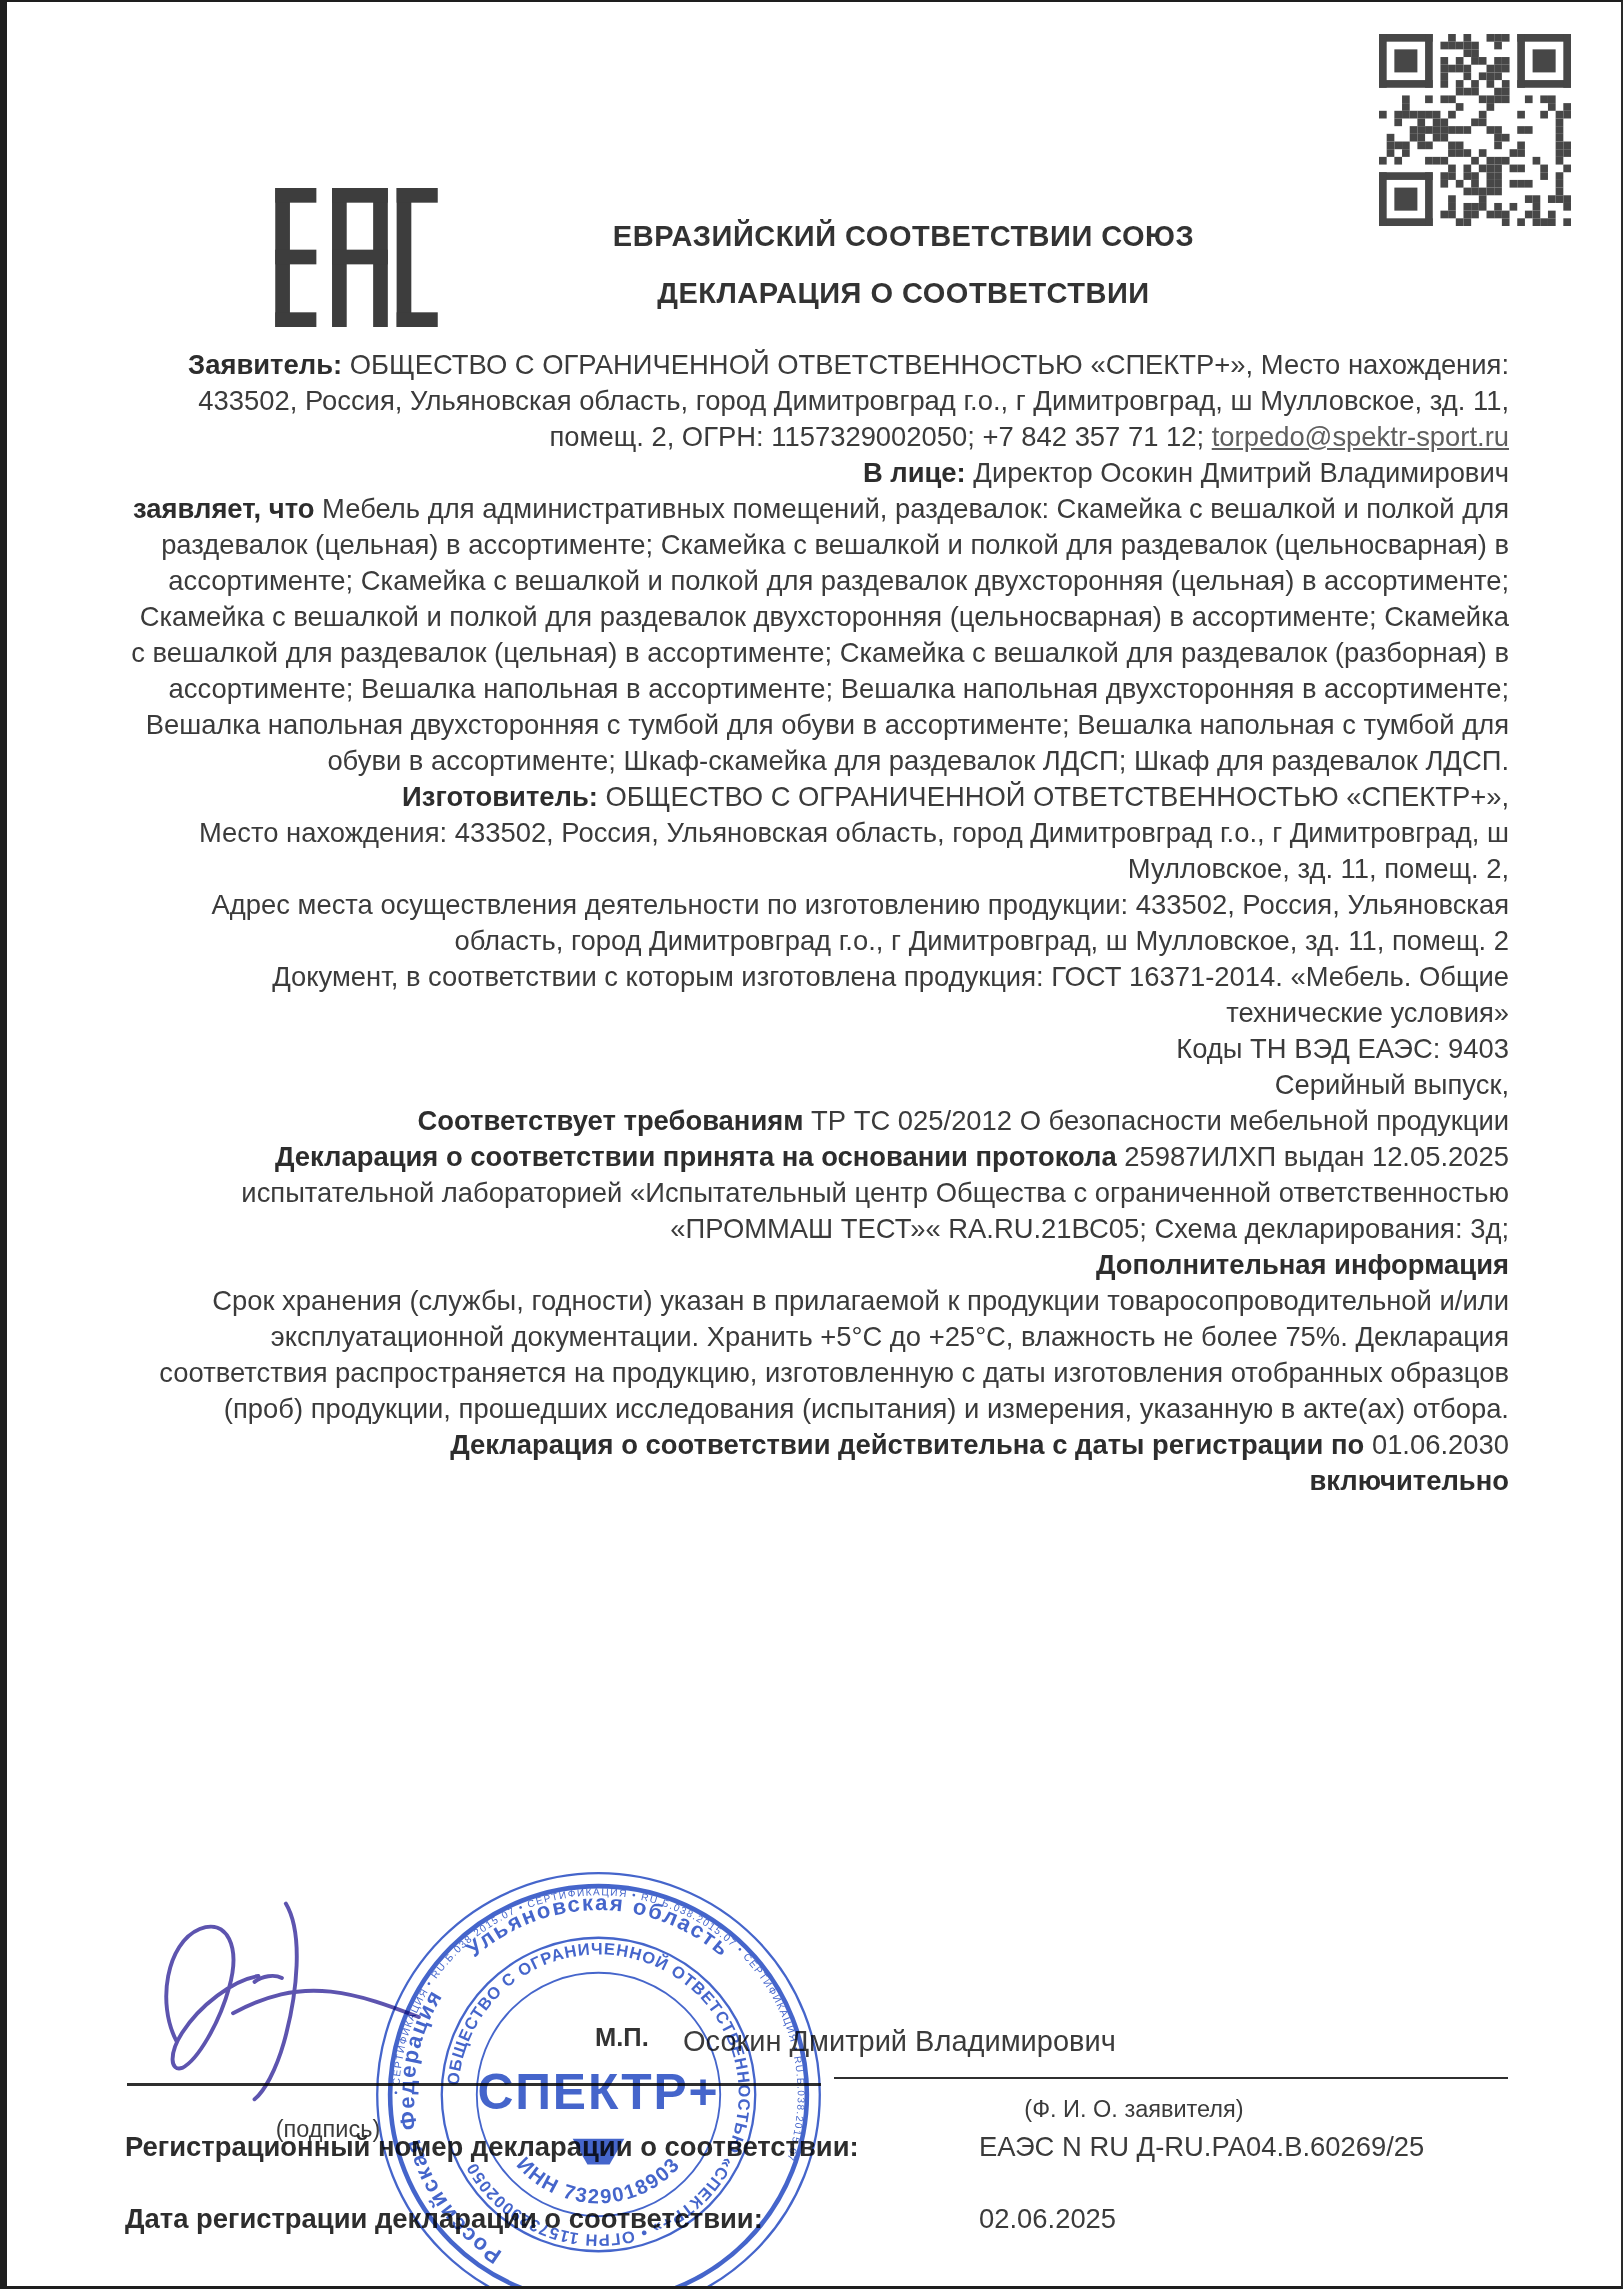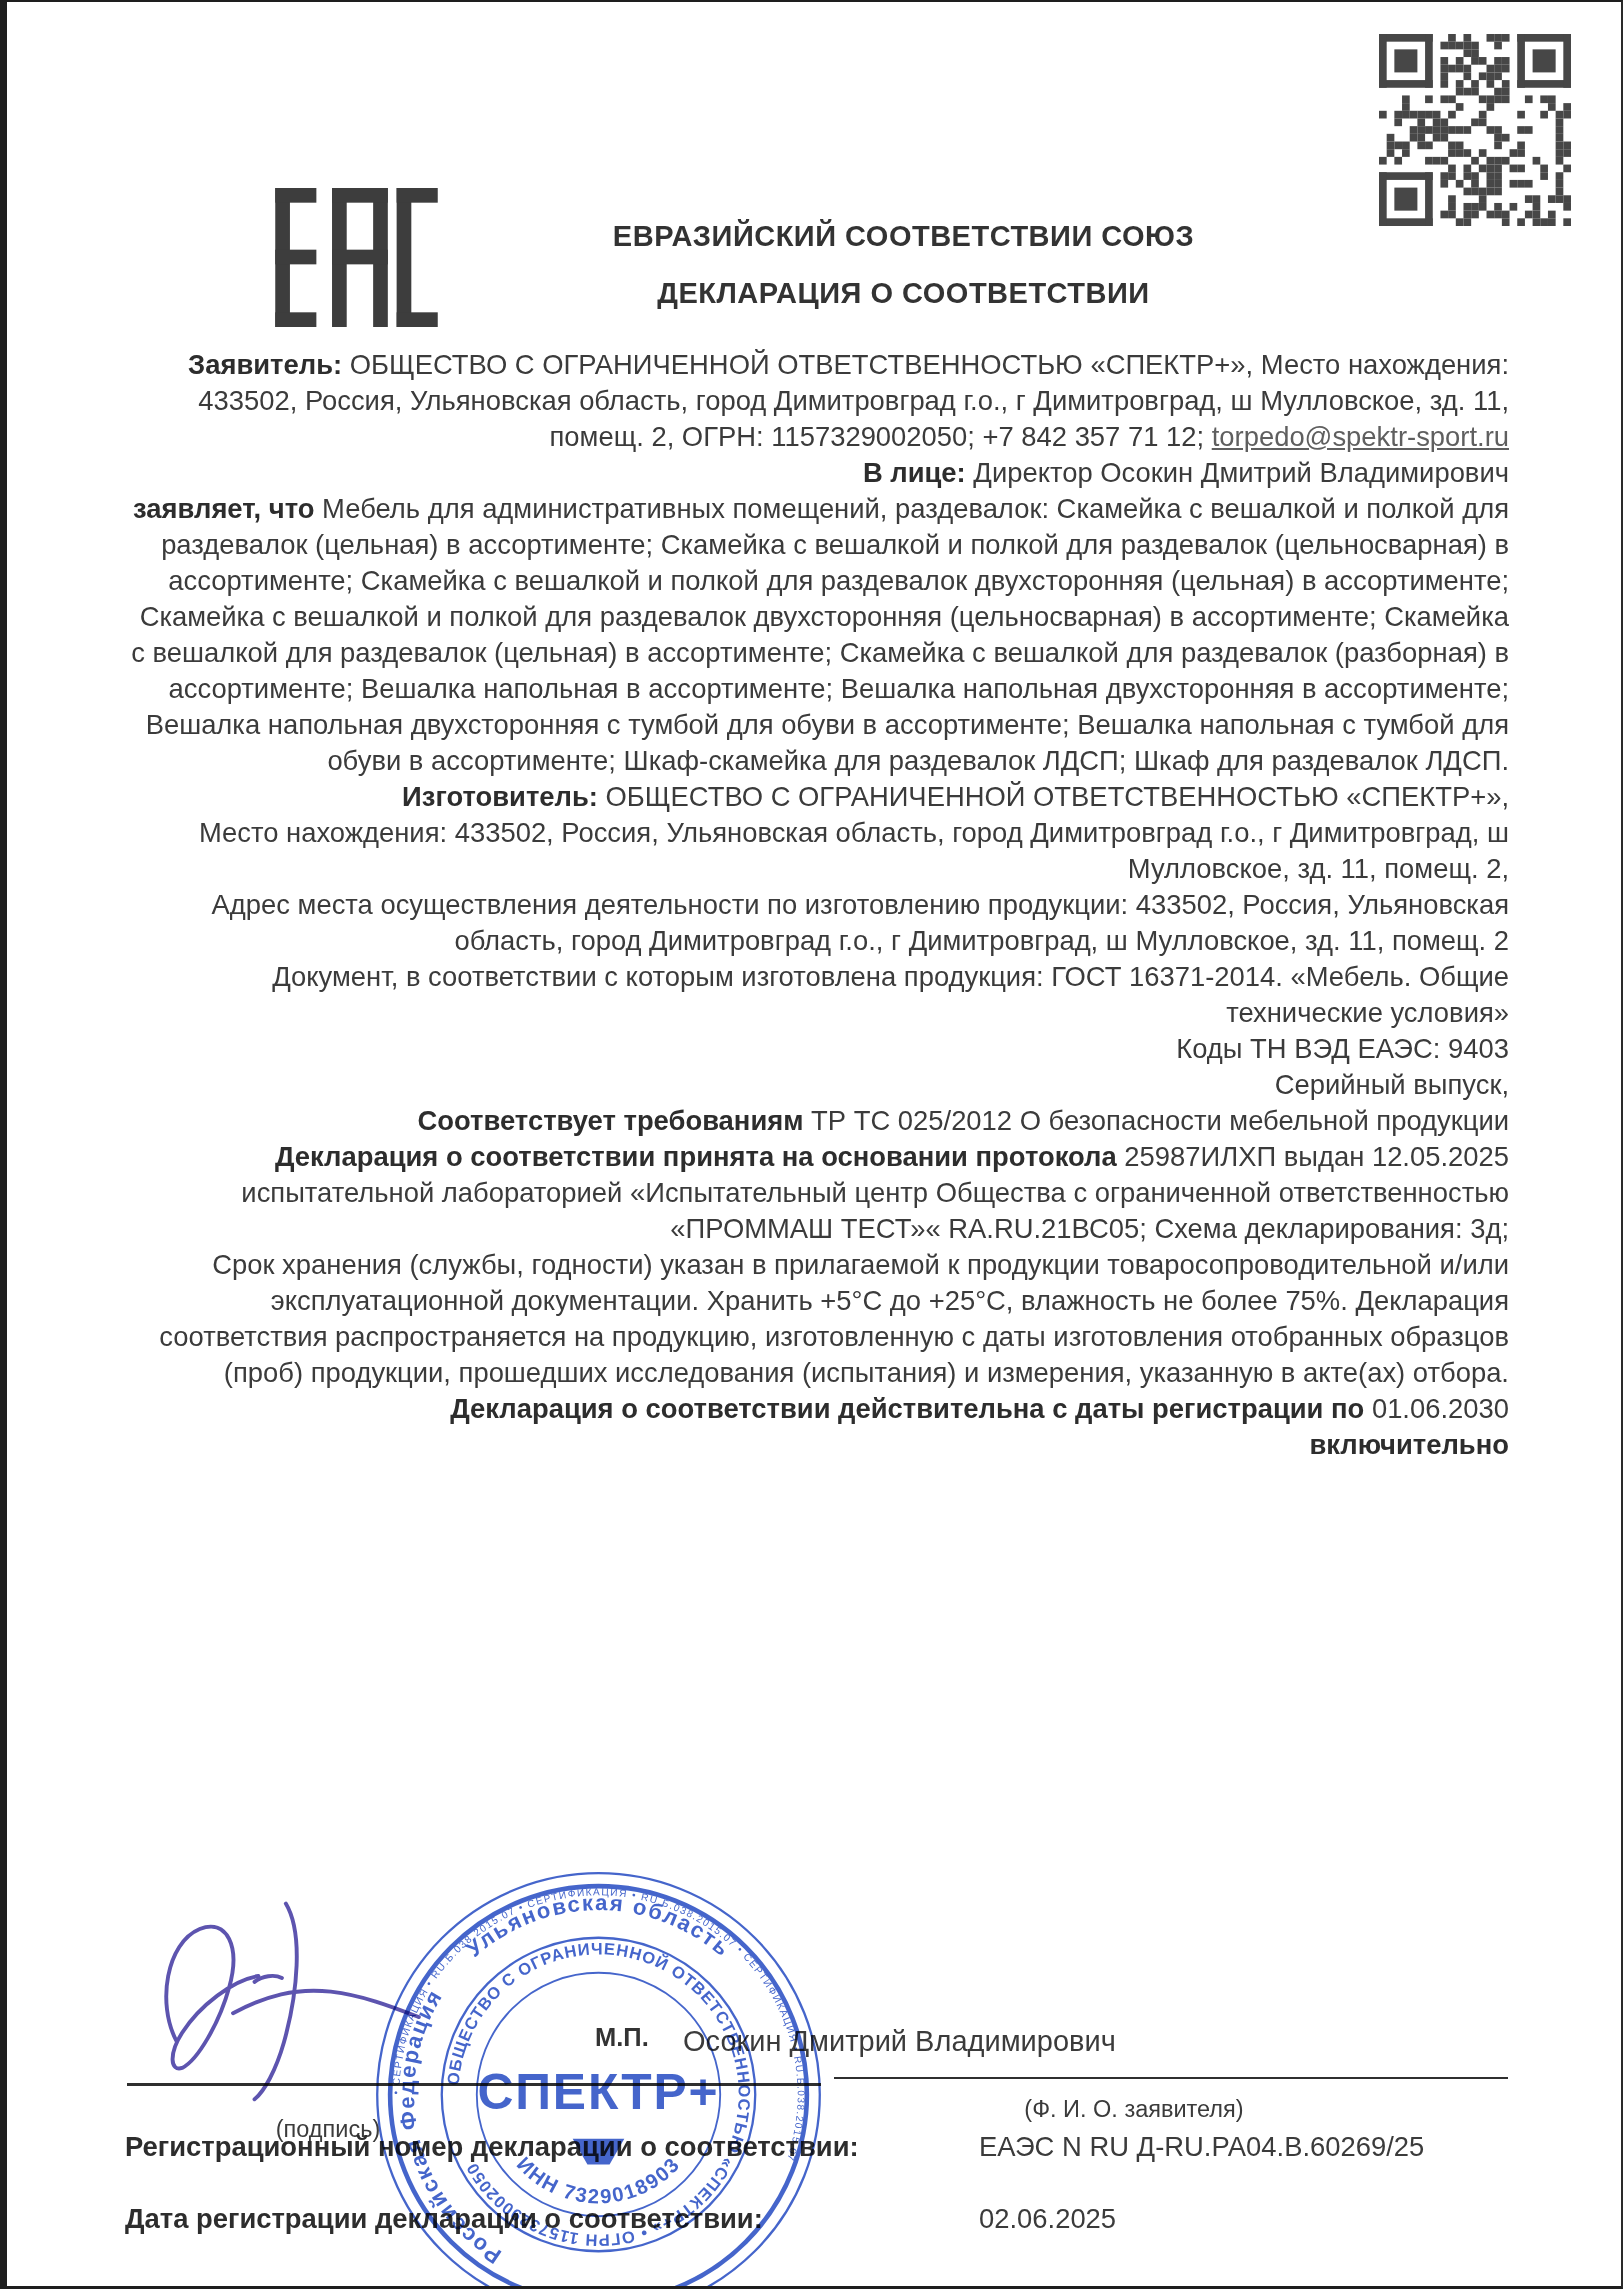--- a/index.html
+++ b/index.html
@@ -307,20 +307,21 @@
 Место нахождения: 433502, Россия, Ульяновская область, город Димитровград г.о., г Димитровград, ш Мулловское, зд. 11, помещ. 2,
 Адрес места осуществления деятельности по изготовлению продукции: 433502, Россия, Ульяновская область, город Димитровград г.о., г Димитровград, ш Мулловское, зд. 11, помещ. 2
 Документ, в соответствии с которым изготовлена продукция: ГОСТ 16371-2014. «Мебель. Общие технические условия»
 Коды ТН ВЭД ЕАЭС: 9403
 Серийный выпуск,</span></p>
 
     <p class="para p5"><span class="b">Соответствует требованиям</span><span> ТР ТС 025/2012 О безопасности мебельной продукции</span></p>
 
     <p class="para p6"><span class="b">Декларация о соответствии принята на основании протокола</span><span> 25987ИЛХП выдан 12.05.2025 испытательной лабораторией «Испытательный центр Общества с ограниченной ответственностью «ПРОММАШ ТЕСТ»« RA.RU.21ВС05; Схема декларирования: 3д;</span></p>
 
+    <p class="para p7"><span class="b">Дополнительная информация</span></p>
 
     <p class="para p8">Срок хранения (службы, годности) указан в прилагаемой к продукции товаросопроводительной и/или эксплуатационной документации. Хранить +5°С до +25°С, влажность не более 75%. Декларация соответствия распространяется на продукцию, изготовленную с даты изготовления отобранных образцов (проб) продукции, прошедших исследования (испытания) и измерения, указанную в акте(ах) отбора.</p>
 
     <p class="para p9"><span class="b">Декларация о соответствии действительна с даты регистрации по</span><span> 01.06.2030</span><br><span class="b">включительно</span></p>
 
   </div>
 
   <div class="sig">
 
     <div class="rule rule-sign"></div>

